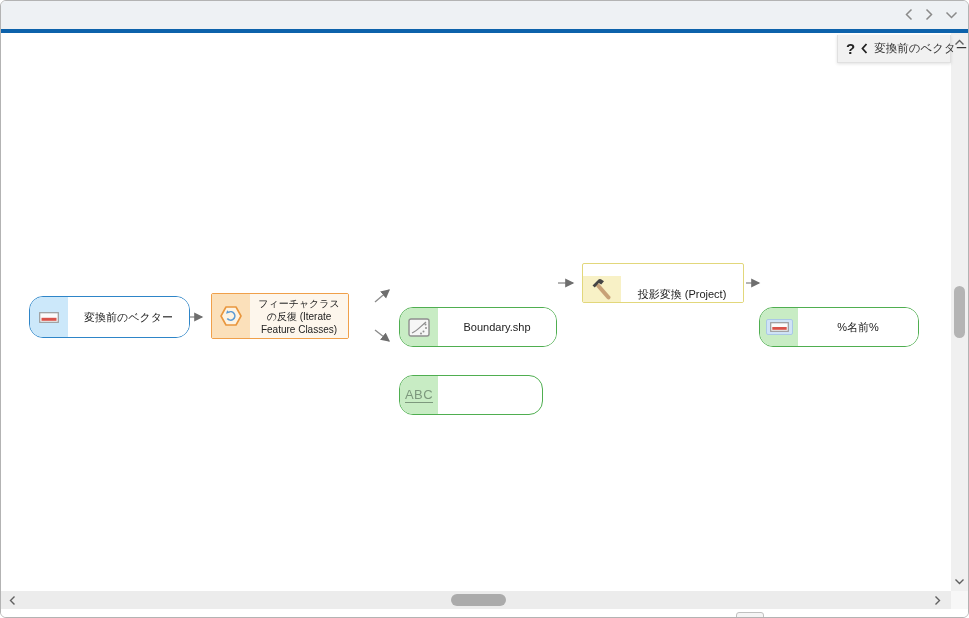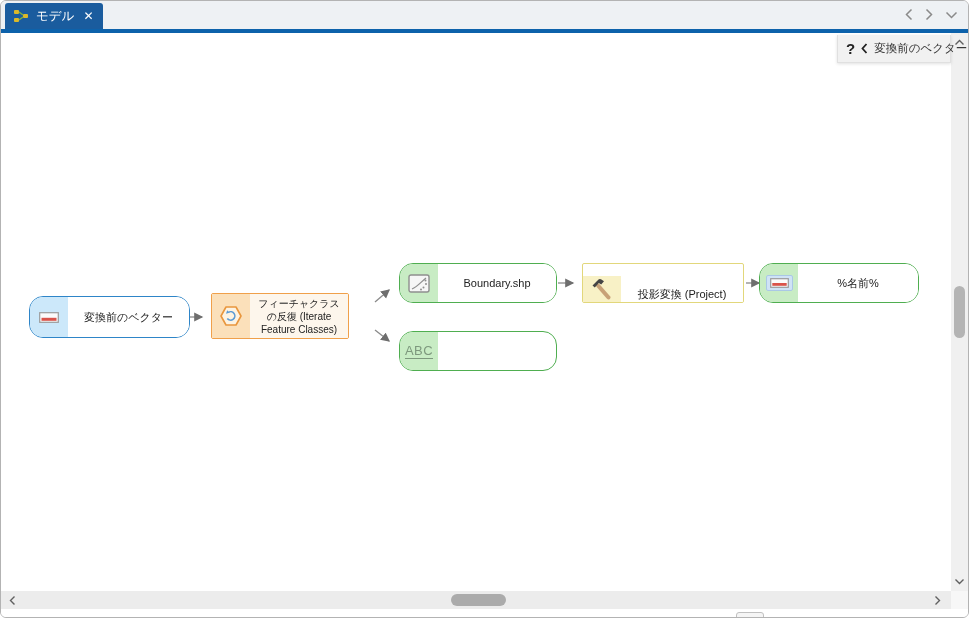--- a/index.html
+++ b/index.html
@@ -33,21 +33,21 @@
   
   .node {
     position: absolute; display: flex; overflow: hidden; background: #fff;
     font-size: 11px; color: #222; cursor: pointer;
   }
   .pill { border-radius: 14px; }
   .node .iconbox { width: 38px; flex: 0 0 38px; display: flex; align-items: center; justify-content: center; }
   .node .labelbox { flex: 1; display: flex; align-items: center; justify-content: center; text-align: center; padding: 0 6px; background: #fff; }
   .n-blue   { border: 1.5px solid #2e85c8; }
   .n-blue .iconbox { background: #cce8fa; }
-  .n-green  { border: 1.5px solid #4fae50; }
+  .n-green  { border: 1.5px solid #4fae50; margin-top: 44px; }
   .n-green .iconbox { background: #c8ecc4; }
   .n-orange { border: 1.5px solid #f0a04a; border-radius: 2px; }
   .n-orange .iconbox { background: #fbe0ba; }
   .n-orange .labelbox { background: #fdf6ec; font-size: 10px; line-height: 1.3; }
   .n-yellow { border: 1.5px solid #e2d77b; border-radius: 2px; }
   .n-yellow .iconbox { background: #f8f1c6; }
   .abc-glyph { font-size: 13px; color: #7d987d; border-bottom: 1px solid #7d987d; letter-spacing: 0.5px; }
   .var-icon-wrap { background:#cfe3f6; border:1px solid #aac8e6; border-radius:2px; padding:2px 3px; display:flex; align-items:center; }
   
   .vscroll { position: absolute; top: 32px; right: 0; width: 17px; height: 558px; background: #f0f0f0; }
@@ -58,32 +58,20 @@
   .bottomstrip { position: absolute; top: 608px; left: 0; right: 0; height: 8px; background: #fff; }
   .partial-box { position: absolute; left: 735px; top: 3px; width: 28px; height: 6px; background: #f5f5f5; border: 1px solid #c0c0c0; border-radius: 3px 3px 0 0; }
   .sarrow { position: absolute; display: flex; align-items: center; justify-content: center; cursor: pointer; }
 </style>
 </head>
 <body>
 
 <div class="window">
 
   <div class="tabstrip">
-    <div class="tab-active">
-      <span style="display:flex;">
-        <svg width="16" height="16" viewBox="0 0 16 16">
-          <rect x="1" y="2" width="5" height="4" rx="1" fill="#d9b82a"></rect>
-          <rect x="1" y="10" width="5" height="4" rx="1" fill="#d9b82a"></rect>
-          <rect x="10" y="6" width="5" height="4" rx="1" fill="#d9b82a"></rect>
-          <path d="M6 4 L10 7 M6 12 L10 9" stroke="#7fae3f" stroke-width="1.5" fill="none"></path>
-        </svg>
-      </span>
-      <span>モデル</span>
-      <span class="tab-close">✕</span>
-    </div>
     <div class="tab-nav">
       <span style="display:flex;cursor:pointer;">
         <svg width="8" height="13" viewBox="0 0 8 13">
             <polyline points="6.5,1.5 1.5,6.5 6.5,11.5" fill="none" stroke="#8a8a8a" stroke-width="1.5"></polyline>
           </svg>
       </span>
       <span style="display:flex;cursor:pointer;">
         <svg width="8" height="13" viewBox="0 0 8 13">
             <polyline points="1.5,1.5 6.5,6.5 1.5,11.5" fill="none" stroke="#8a8a8a" stroke-width="1.5"></polyline>
           </svg>
@@ -156,21 +144,21 @@
           <circle cx="18" cy="10" r="1" fill="#8f8f8f"></circle>
           <circle cx="13" cy="15.5" r="1" fill="#8f8f8f"></circle>
           <circle cx="17.5" cy="6.5" r="1" fill="#8f8f8f"></circle>
         </svg>
       </div>
       <div class="labelbox">
           <span>Boundary.shp</span>
         </div>
     </div>
 
-    <div class="node pill n-green" style="left:398px; top:298px; width:158px; height:40px;justify-content:space-between;">
+    <div class="node pill n-green" style="left:398px; top:298px; width:144px; height:40px;justify-content:space-between;">
       <div class="iconbox">
         <span class="abc-glyph">ABC</span>
       </div>
     </div>
 
     <div class="node n-yellow" style="left:581px; top:230px; width:162px; height:40px;align-items:flex-end;">
       <div class="iconbox">
         <svg width="26" height="26" viewBox="0 0 26 26">
           <path d="M9 9.5 L19.5 21.5" stroke="#c8a177" stroke-width="4" stroke-linecap="round"></path>
           <path d="M3.5 9.5 L9.5 3.5 Q10.5 2.5 12 3.3 L15 5.2 L12.2 8.6 L9.8 7 L5.8 11.4 Z" fill="#454545"></path>

